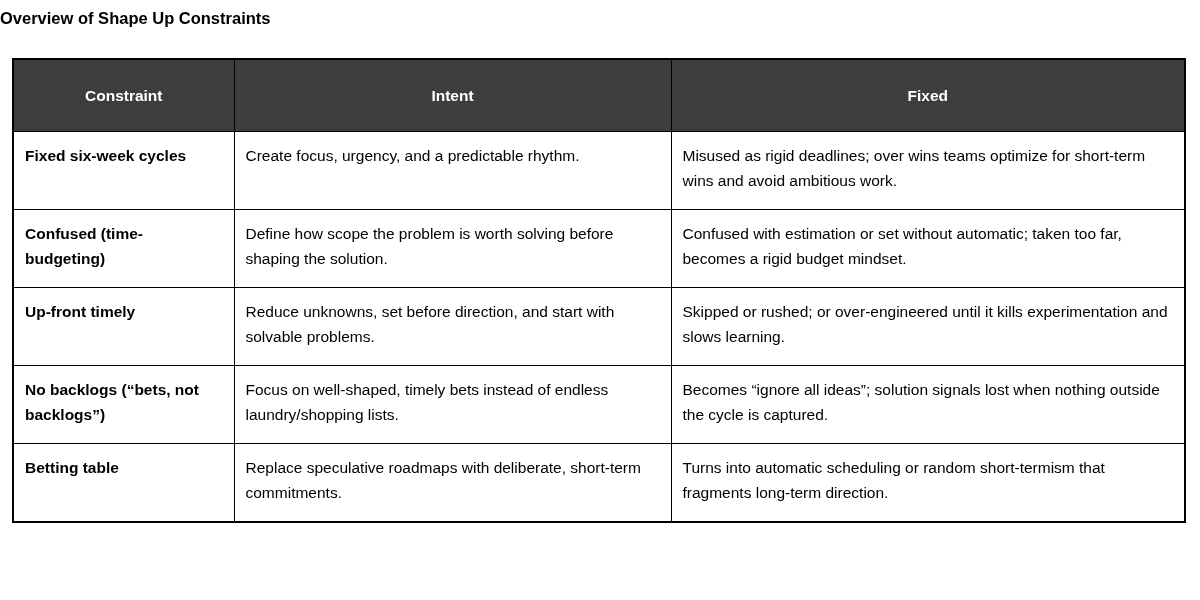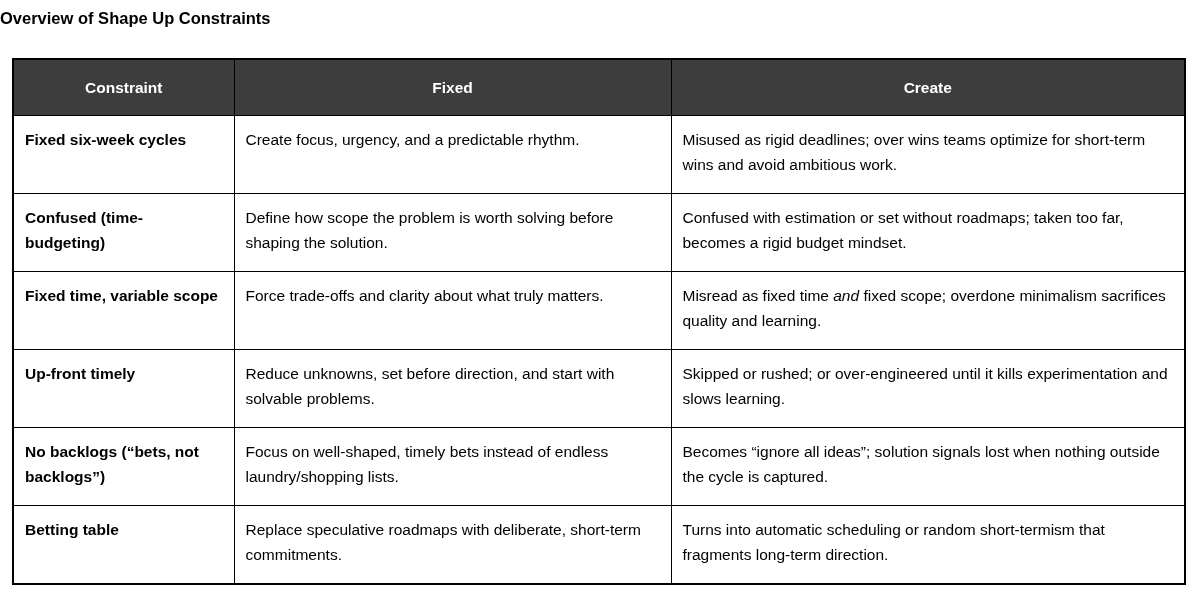--- a/index.html
+++ b/index.html
@@ -37,21 +37,21 @@
   }
   table.shapeup th {
     background: #3d3d3d;
     color: #ffffff;
     font-size: 15.5px;
     font-weight: bold;
     text-align: center;
     vertical-align: middle;
     height: 39px;
     border: 1.5px solid #000000;
-    padding: 8px;
+    padding: 16px;
   }
   table.shapeup td {
     border: 1.5px solid #000000;
     vertical-align: top;
     padding: 11px 11px 0 11px;
     font-size: 15.5px;
     line-height: 25px;
     color: #000000;
     overflow: hidden;
   }
@@ -73,39 +73,34 @@
 
 <table class="shapeup">
   <colgroup>
     <col style="width:221px">
     <col style="width:437px">
     <col style="width:514px">
   </colgroup>
   <thead>
     <tr>
       <th>Constraint</th>
+      <th>Intent</th>
       <th>Fixed</th>
-      <th>Create</th>
     </tr>
   </thead>
   <tbody>
     <tr class="data-row">
       <td class="c-constraint">Fixed six-week cycles</td>
       <td class="c-intent">Create focus, urgency, and a predictable rhythm.</td>
       <td class="c-risks"><span>Misused as rigid deadlines; over wins teams optimize for short-term wins and avoid ambitious work.</span><em></em><span></span></td>
     </tr>
     <tr class="data-row">
       <td class="c-constraint">Confused (time-budgeting)</td>
       <td class="c-intent">Define how scope the problem is worth solving before shaping the solution.</td>
-      <td class="c-risks"><span>Confused with estimation or set without roadmaps; taken too far, becomes a rigid budget mindset.</span><em></em><span></span></td>
-    </tr>
-    <tr class="data-row">
-      <td class="c-constraint">Fixed time, variable scope</td>
-      <td class="c-intent">Force trade-offs and clarity about what truly matters.</td>
-      <td class="c-risks"><span>Misread as fixed time </span><em>and</em><span> fixed scope; overdone minimalism sacrifices quality and learning.</span></td>
+      <td class="c-risks"><span>Confused with estimation or set without automatic; taken too far, becomes a rigid budget mindset.</span><em></em><span></span></td>
     </tr>
     <tr class="data-row">
       <td class="c-constraint">Up-front timely</td>
       <td class="c-intent">Reduce unknowns, set before direction, and start with solvable problems.</td>
       <td class="c-risks"><span>Skipped or rushed; or over-engineered until it kills experimentation and slows learning.</span><em></em><span></span></td>
     </tr>
     <tr class="data-row">
       <td class="c-constraint">No backlogs (“bets, not backlogs”)</td>
       <td class="c-intent">Focus on well-shaped, timely bets instead of endless laundry/shopping lists.</td>
       <td class="c-risks"><span>Becomes “ignore all ideas”; solution signals lost when nothing outside the cycle is captured.</span><em></em><span></span></td>

